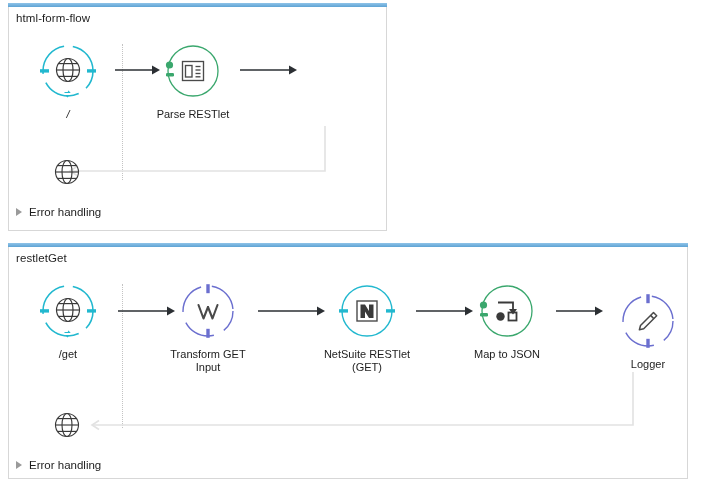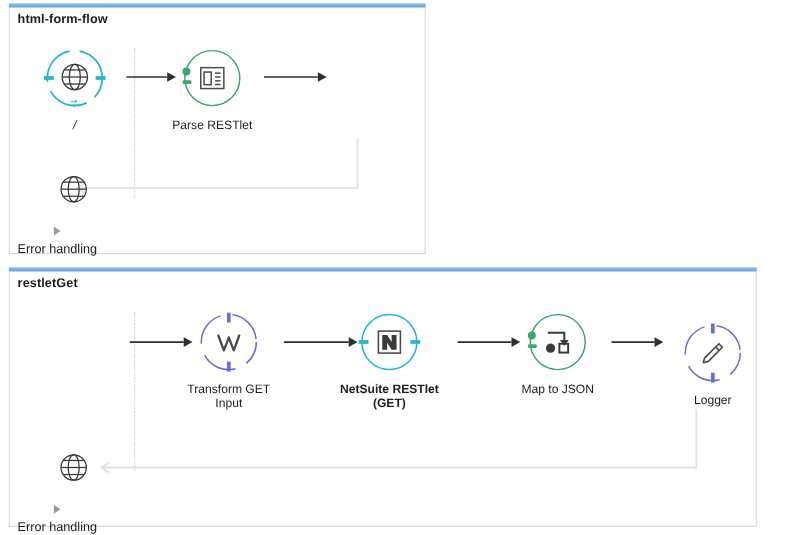--- a/index.html
+++ b/index.html
@@ -23,27 +23,27 @@
   .flow-topbar{
     position:absolute;
     height:4px;
     background:linear-gradient(#8fc3e8,#5ea3d4);
     box-sizing:border-box;
   }
   .flow-title{
     position:absolute;
     font-size:11.5px;
     color:#1d1d1d;
-    font-weight:700;
+    font-weight:400;
     letter-spacing:.1px;
     white-space:nowrap;
   }
 
   
-  .err-strip{position:absolute;display:flex;align-items:center;gap:7px;flex-direction:column;}
+  .err-strip{position:absolute;display:flex;align-items:center;gap:7px;}
   .err-tri{
     width:0;height:0;
     border-left:6px solid #9a9a9a;
     border-top:4.5px solid transparent;
     border-bottom:4.5px solid transparent;
   }
   .err-label{font-size:11.5px;color:#1d1d1d;white-space:nowrap;}
 
   
   .node{position:absolute;width:92px;text-align:center;}
@@ -157,20 +157,41 @@
     <div class="err-label">Error handling</div>
   </div>
 
   <div class="flow-topbar" style="left:8px;top:243px;width:680px;"></div>
   <div class="flow-panel" style="left:8px;top:247px;width:680px;height:232px;"></div>
 
   <div class="flow-title" style="left:16px;top:252px;">restletGet</div>
 
   <div class="vdot" style="left:122px;top:284px;height:144px;"></div>
 
+  <div class="node" style="left:22px;top:280px;">
+    <div class="node-ico">
+      <svg width="62" height="62" viewBox="0 0 62 62">
+        <circle cx="31" cy="31" r="25" fill="none" stroke="#22b8cf" stroke-width="1.6" stroke-dasharray="38 9 38 9" stroke-dashoffset="19"></circle>
+        <rect x="3" y="29.2" width="9" height="3.4" fill="#22b8cf"></rect>
+        <rect x="50" y="29.2" width="9" height="3.4" fill="#22b8cf"></rect>
+        <g stroke="#3a3a3a" stroke-width="1.2" fill="none">
+          <circle cx="31" cy="30" r="11.5"></circle>
+          <ellipse cx="31" cy="30" rx="5" ry="11.5"></ellipse>
+          <line x1="19.5" y1="30" x2="42.5" y2="30"></line>
+          <line x1="21.6" y1="23.6" x2="40.4" y2="23.6"></line>
+          <line x1="21.6" y1="36.4" x2="40.4" y2="36.4"></line>
+        </g>
+        <g stroke="#22b8cf" stroke-width="1.1" fill="none">
+          <path d="M27.5 52.5 h5 l-1.4 -1.6"></path>
+          <path d="M34.5 55.5 h-5 l1.4 1.6"></path>
+        </g>
+      </svg>
+    </div>
+    <div class="node-label">/get</div>
+  </div>
 
   <div style="position:absolute;left:118px;top:305px;">
     <svg width="58" height="12" viewBox="0 0 58 12">
       <line x1="0" y1="6" x2="49" y2="6" stroke="#2b2f33" stroke-width="1.5"></line>
       <path d="M49 1.6 L57 6 L49 10.4 Z" fill="#2b2f33"></path>
     </svg>
   </div>
 
   <div class="node" style="left:162px;top:280px;">
     <div class="node-ico">
@@ -188,21 +209,21 @@
 Input</div>
   </div>
 
   <div style="position:absolute;left:258px;top:305px;">
     <svg width="68" height="12" viewBox="0 0 68 12">
       <line x1="0" y1="6" x2="59" y2="6" stroke="#2b2f33" stroke-width="1.5"></line>
       <path d="M59 1.6 L67 6 L59 10.4 Z" fill="#2b2f33"></path>
     </svg>
   </div>
 
-  <div class="node" style="left:308px;top:280px;font-weight:bold;">
+  <div class="node" style="left:321px;top:280px;">
     <div class="node-ico">
       <svg width="62" height="62" viewBox="0 0 62 62">
         <circle cx="31" cy="31" r="25" fill="none" stroke="#22b8cf" stroke-width="1.4"></circle>
         <rect x="3" y="29.2" width="9" height="3.4" fill="#22b8cf"></rect>
         <rect x="50" y="29.2" width="9" height="3.4" fill="#22b8cf"></rect>
         <rect x="21" y="21" width="20" height="20" fill="none" stroke="#4a4a4a" stroke-width="1.4"></rect>
         <path d="M24.5 38 V24.5 h4.5 l4 6.5 V24.5 h4.5 V38 h-4.5 l-4 -6.5 V38 z" fill="#3a3a3a"></path>
       </svg>
     </div>
     <div class="node-label">NetSuite RESTlet

